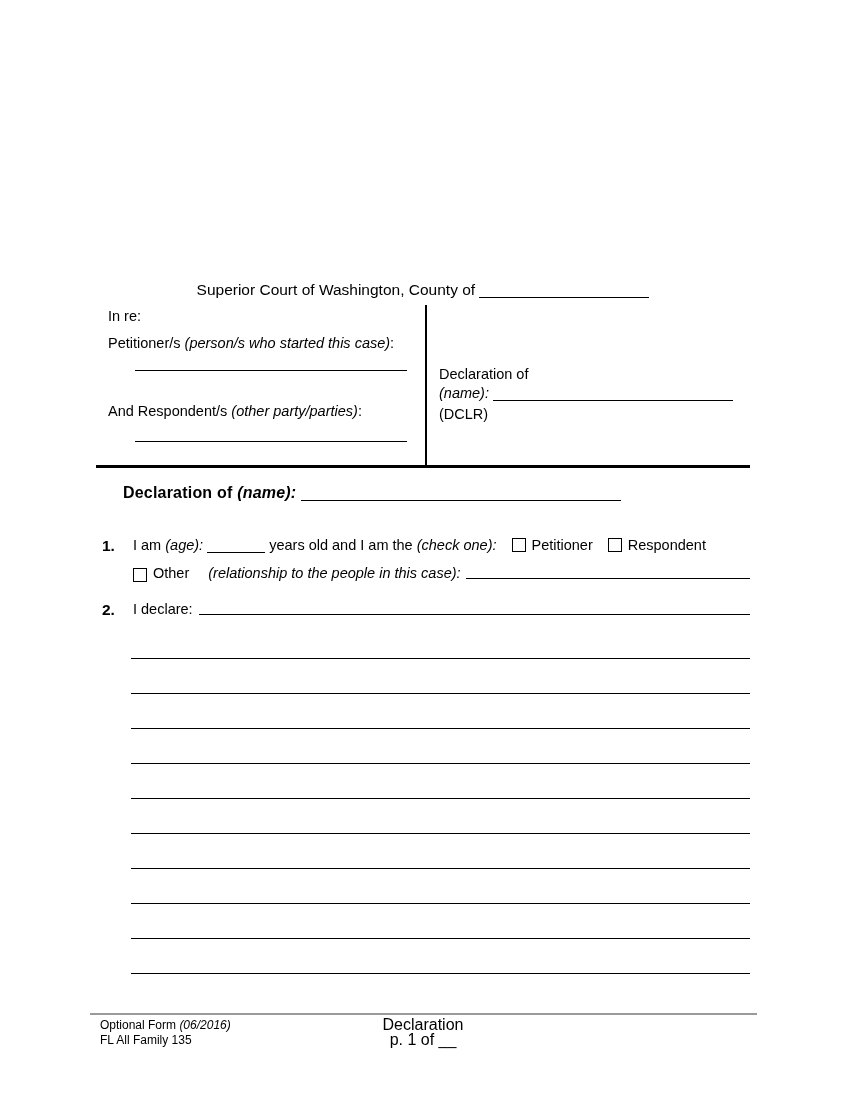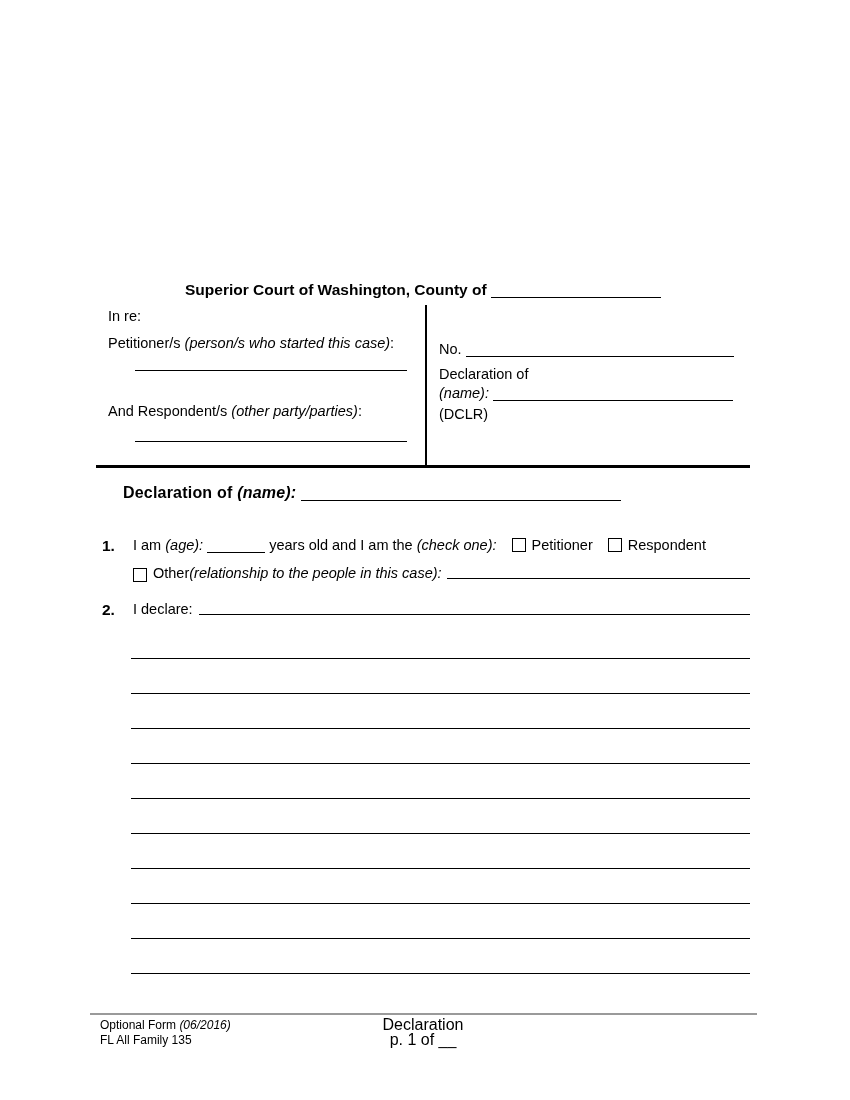--- a/index.html
+++ b/index.html
@@ -15,21 +15,21 @@
   .nowrap{white-space:nowrap;}
   
   .blank{display:inline-block;height:1px;border-bottom:1.5px solid #000;margin-bottom:-3px;}
   
   .uline{position:absolute;height:0;border-bottom:1.5px solid #000;}
   
   .cb{display:inline-block;width:12px;height:12px;border:1.5px solid #000;background:#fff;
       vertical-align:-2px;margin-left:15px;margin-right:6px;}
   .cb.first{margin-left:0;margin-right:6px;}
   
-  .court-header{top:281px;left:96px;width:654px;text-align:center;font-weight:bold;font-size:15.5px;}
+  .court-header{top:281px;left:96px;width:654px;text-align:center;font-weight:normal;font-size:15.5px;}
   
   .caption{top:305px;left:96px;width:654px;height:160px;border-bottom:3px solid #000;}
   .cap-left{position:absolute;left:0;top:0;bottom:0;width:329px;}
   .cap-right{position:absolute;left:329px;top:0;bottom:0;right:0;border-left:2px solid #000;}
   
   .main-title{top:484px;left:123px;font-size:16px;font-weight:bold;white-space:nowrap;letter-spacing:0.2px;}
   
   .item{left:102px;width:648px;}
   .item .num{position:absolute;left:0;top:0;font-weight:bold;font-size:15.5px;}
   .item .body{margin-left:31px;}
@@ -61,24 +61,20 @@
         <span class="it">(person/s who started this case)</span><span>:</span>
       </div>
       <div class="uline" style="top:65px;left:39px;width:272px;"></div>
       <div class="abs t14 nowrap" style="top:98px;left:12px;">
         <span>And Respondent/s</span>
         <span class="it">(other party/parties)</span><span>:</span>
       </div>
       <div class="uline" style="top:136px;left:39px;width:272px;"></div>
     </div>
     <div class="cap-right">
-      <div class="abs t14 nowrap" style="top:36px;left:12px;">
-        <span>No.</span>
-        <span class="blank" style="width:268px;"></span>
-      </div>
       <div class="abs t14" style="top:61px;left:12px;">Declaration of</div>
       <div class="abs t14 nowrap" style="top:80px;left:12px;">
         <span class="it">(name):</span>
         <span class="blank" style="width:240px;"></span>
       </div>
       <div class="abs t14" style="top:101px;left:12px;">(DCLR)</div>
     </div>
   </div>
 
   <div class="abs main-title">
@@ -92,21 +88,21 @@
     <div class="body t14 nowrap">
       <span>I am</span>
       <span class="it">(age):</span>
       <span class="blank" style="width:58px;"></span>
       <span>years old and I am the</span>
       <span class="it">(check one):</span><span class="cb"></span><span>Petitioner</span><span class="cb"></span><span>Respondent</span>
     </div>
     <div class="body t14 flexrow" style="margin-top:11px;width:617px;">
       <span class="cb first"></span>
       <span class="nowrap">Other</span>
-      <span class="it nowrap" style="margin-left:0;">(relationship to the people in this case):</span>
+      <span class="it nowrap" style="margin-left:19px;">(relationship to the people in this case):</span>
       <span class="fill" style="margin-left:5px;"></span>
     </div>
   </div>
 
   <div class="abs item" style="top:601px;">
     <span class="num">2.</span>
     <div class="body t14 flexrow" style="width:617px;">
       <span class="nowrap">I declare:</span>
       <span class="fill" style="margin-left:6px;"></span>
     </div>

